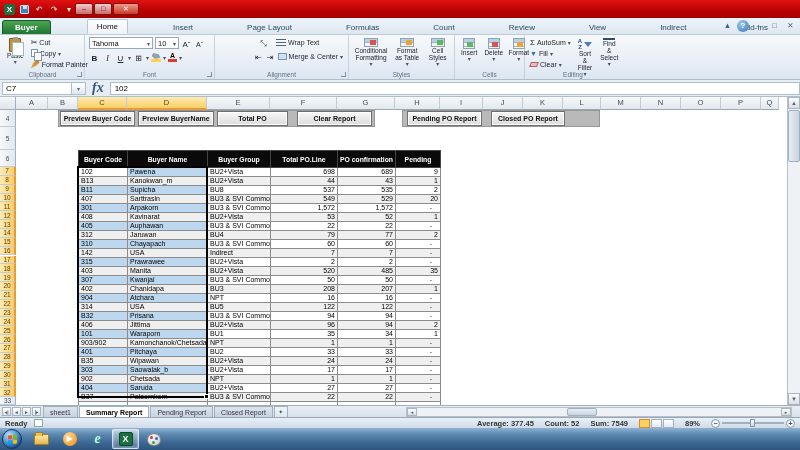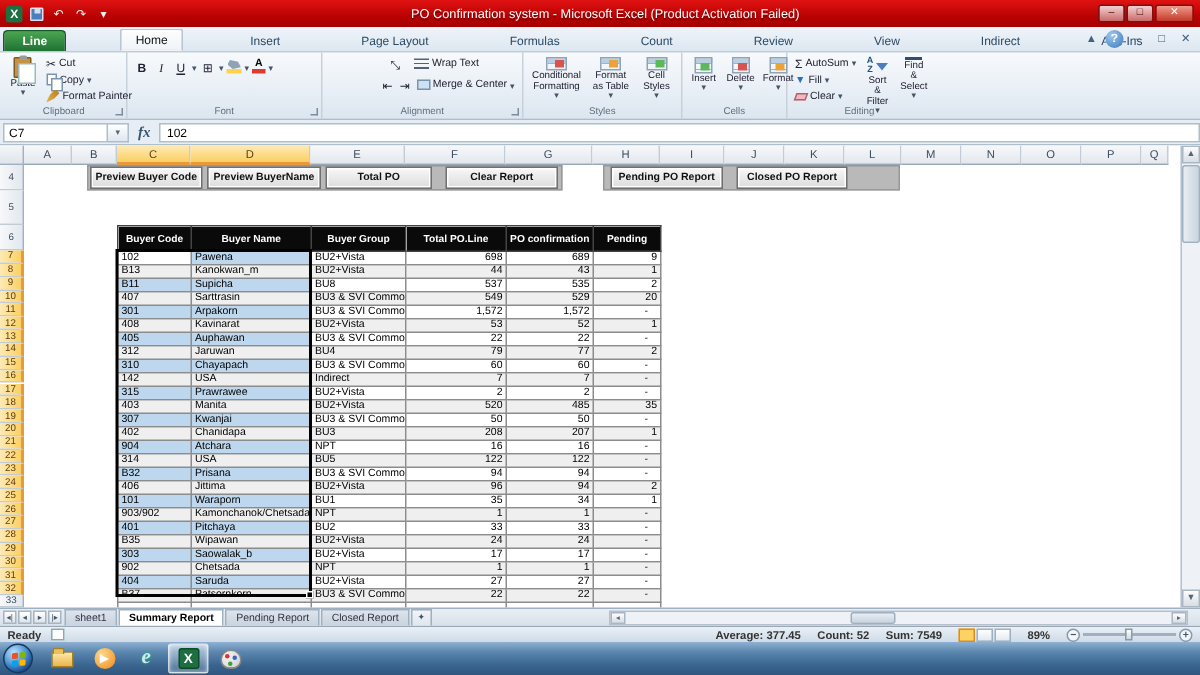--- a/index.html
+++ b/index.html
@@ -56,21 +56,21 @@
   .bar-y { width:10px; height:3px; background:#ffd24c; } .bar-r { width:9px; height:3px; background:#e03a2f; }
   .i-bino { width:12px; height:8px; background:radial-gradient(circle at 28% 55%,#2f4d6e 3px,#0000 3px),radial-gradient(circle at 72% 55%,#2f4d6e 3px,#0000 3px); }
   .i-az { font-size:6px; font-weight:bold; color:#23527c; line-height:6px; }
   .i-funnel { width:0; height:0; border-left:4px solid #0000; border-right:4px solid #0000; border-top:5px solid #4a7ebd; }
   .dlg { position:absolute; right:2px; bottom:2px; width:5px; height:5px; border-right:1px solid #7c8da0; border-bottom:1px solid #7c8da0; }
 
   
   .fbar { height:17px; background:#e7edf4; border-bottom:1px solid #aebecb; display:flex; align-items:center; padding:1px 0 1px 2px; }
   .namebox { width:70px; height:13px; background:#fff; border:1px solid #aebecb; font-size:8px; padding:0 3px; display:flex; align-items:center; justify-content:space-between; }
   .nb-split { width:14px; height:13px; border:1px solid #aebecb; border-left:none; background:linear-gradient(#fff,#dfe7ef); font-size:6px; color:#567; text-align:center; line-height:12px; }
-  .fx { font-family:"Liberation Serif", serif; font-style:italic; font-weight:bold; font-size:10px; color:#3a566e; padding:0 6px; }
+  .fx { font-family:"Liberation Serif", serif; font-style:italic; font-weight:bold; font-size:14px; color:#3a566e; padding:0 6px; }
   .fvalue { flex:1; height:13px; background:#fff; border:1px solid #aebecb; font-size:8px; padding:0 4px; line-height:12px; }
 
   
   .sheet { position:relative; height:308px; background:#fff; overflow:hidden; }
   .corner { position:absolute; left:0; top:0; width:16px; height:13px; background:linear-gradient(#f4f6f8,#dfe5eb); border-right:1px solid #9fb0c0; border-bottom:1px solid #9fb0c0; }
   .colhdr { position:absolute; top:0; height:13px; background:linear-gradient(#f7f8fa,#e2e8ee); border-right:1px solid #c3cbd4; border-bottom:1px solid #9aa8b5; text-align:center; font-size:7.5px; color:#3c4c5e; line-height:12px; }
   .colhdr.sel { background:linear-gradient(#fdeab5,#fbd063); border-bottom:2px solid #e89a3a; color:#5a3c10; }
   .rowhdr { position:absolute; left:0; width:16px; background:linear-gradient(90deg,#f7f8fa,#e2e8ee); border-right:1px solid #9fb0c0; border-bottom:1px solid #c3cbd4; text-align:center; font-size:6.5px; color:#3c4c5e; display:flex; align-items:center; justify-content:center; }
   .rowhdr.sel { background:linear-gradient(90deg,#fdeab5,#fbd063); border-right:2px solid #e89a3a; color:#5a3c10; }
   .band { position:absolute; height:17px; background:#b9b9b9; border:1px solid #979797; }
@@ -141,31 +141,30 @@
 <div class="titlebar">
   <div class="qat">
     <span class="xlicon">X</span>
     <span class="qbtn">
         <span class="save-ic"></span>
       </span>
     <span class="qbtn">↶</span>
     <span class="qbtn">↷</span>
     <span class="qbtn">▾</span>
   </div>
-  <div class="title-text">PO Confirmation system  -  Microsoft Excel (Product Activation Failed)</div>
   <div class="winbtns">
     <div class="winbtn">–</div>
     <div class="winbtn">□</div>
     <div class="winbtn close">✕</div>
   </div>
 </div>
 
 <div class="tabrow">
   <span id="ribbon-tabs" style="display:flex;align-items:flex-end;">
-      <span class="filetab">Line</span>
+      <span class="filetab">Buyer</span>
       <span class="rtab active">Home</span>
       <span class="rtab">Insert</span>
       <span class="rtab">Page Layout</span>
       <span class="rtab">Formulas</span>
       <span class="rtab">Count</span>
       <span class="rtab">Review</span>
       <span class="rtab">View</span>
       <span class="rtab">Indirect</span>
       <span class="rtab">Add-Ins</span>
     </span>
@@ -200,20 +199,32 @@
           <span class="i-brush"></span>
           <span>Format Painter</span>
         </div>
     </div>
     <div class="glabel">Clipboard</div>
     <div class="dlg"></div>
   </div>
 
   <div class="rgroup" style="width:130px;">
     <div class="vcol" style="width:100%;">
+      <div class="hrow">
+        <div class="combo" style="width:64px;">
+            <span>Tahoma</span>
+            <span class="car">▾</span>
+          </div>
+        <div class="combo" style="width:24px;">
+            <span>10</span>
+            <span class="car">▾</span>
+          </div>
+        <span class="fmt" style="font-size:8px;">Aˆ</span>
+        <span class="fmt" style="font-size:7px;">Aˇ</span>
+      </div>
       <div class="hrow" style="margin-top:2px;">
         <span class="fmt" style="font-weight:bold;">B</span>
         <span class="fmt" style="font-style:italic;font-family:'Liberation Serif',serif;">I</span>
         <span class="fmt" style="text-decoration:underline;">U</span>
           <span class="car">▾</span>
         <span class="fmt">⊞</span>
           <span class="car">▾</span>
         <span class="stackbar">
             <span class="i-fill" style="width:9px;height:6px;background:#8fa3b5;clip-path:polygon(20% 0,80% 20%,100% 80%,40% 100%,0 50%);"></span>
             <span class="bar-y"></span>

